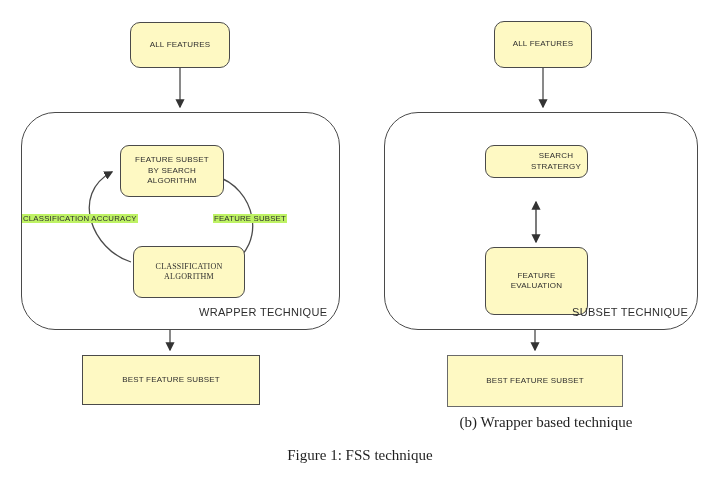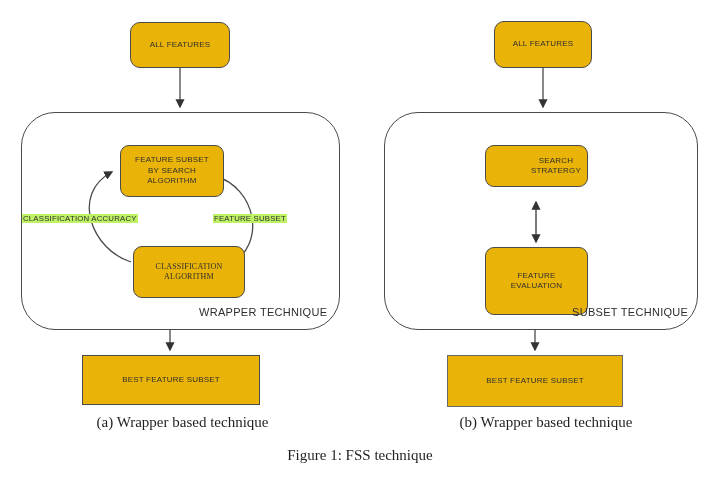--- a/index.html
+++ b/index.html
@@ -5,21 +5,21 @@
   html,body{margin:0;padding:0;background:#ffffff;}
   .canvas{
     position:relative;width:720px;height:482px;background:#ffffff;
     font-family:"Liberation Sans","DejaVu Sans",sans-serif;overflow:hidden;
   }
   .layer{position:absolute;left:0;top:0;width:720px;height:482px;}
   #connector-layer{z-index:2;pointer-events:none;}
 
   .node{
     position:absolute;box-sizing:border-box;border:1.4px solid #4a4a4a;
-    background:#eab308;display:flex;align-items:center;justify-content:center;
+    background:#fef9c3;display:flex;align-items:center;justify-content:center;
     text-align:center;color:#2e2e2e;font-size:8px;line-height:1.3;
     letter-spacing:.2px;white-space:pre-line;z-index:3;
   }
   .rounded{border-radius:9px;}
   .pill{border-radius:10px;}
   .container-box{
     position:absolute;box-sizing:border-box;border:1.4px solid #4a4a4a;
     border-radius:34px;background:transparent;z-index:1;
   }
   .container-label{
@@ -80,25 +80,24 @@
 ALGORITHM</div>
 
   <div class="edge-label" style="left:22px;top:214px;">CLASSIFICATION ACCURACY</div>
 
   <div class="edge-label" style="left:213px;top:214px;">FEATURE SUBSET</div>
 
   <div class="container-label" style="left:199px;top:306px;">WRAPPER TECHNIQUE</div>
 
   <div class="node" style="left:82px;top:355px;width:178px;height:50px;border-width:1.6px;">BEST FEATURE SUBSET</div>
 
-  <div class="subcaption" style="left:60px;width:245px;">(a) Wrapper based technique</div>
 
   <div class="node pill" style="left:494px;top:21px;width:98px;height:47px;">ALL FEATURES</div>
 
-  <div class="node rounded" style="left:485px;top:145px;width:103px;height:42px;padding-left:39px;">SEARCH
+  <div class="node rounded" style="left:485px;top:145px;width:103px;height:33px;padding-left:39px;">SEARCH
 STRATERGY</div>
 
   <div class="node rounded" style="left:485px;top:247px;width:103px;height:68px;">FEATURE
 EVALUATION</div>
 
   <div class="container-label" style="left:572px;top:306px;">SUBSET TECHNIQUE</div>
 
   <div class="node" style="left:447px;top:355px;width:176px;height:52px;border-width:1.6px;border-color:#6a6a6a;">BEST FEATURE SUBSET</div>
 
   <div class="subcaption" style="left:430px;width:232px;">(b) Wrapper based technique</div>

